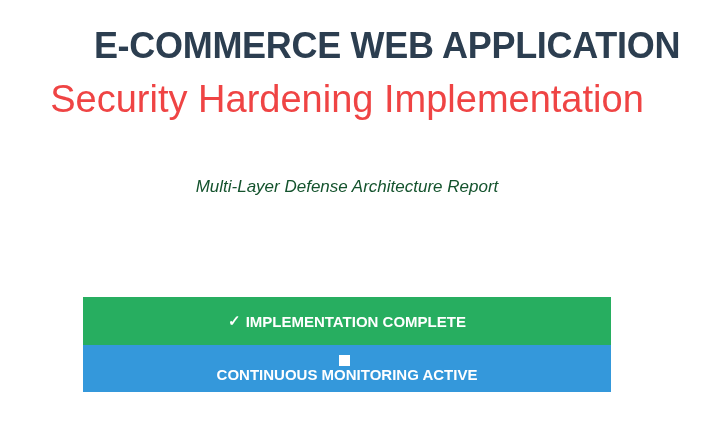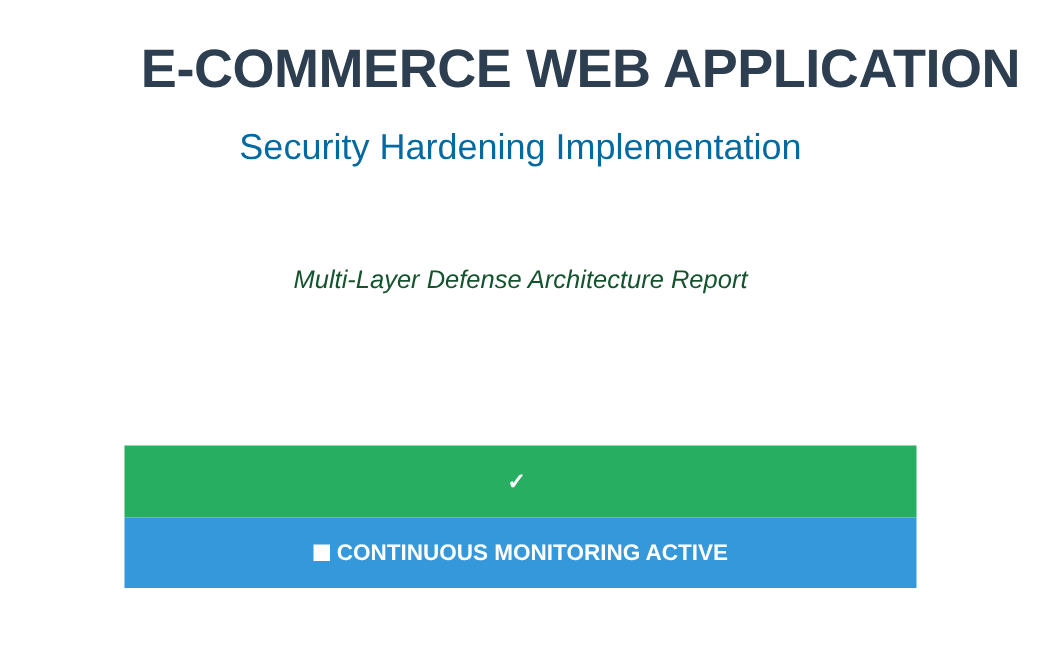--- a/index.html
+++ b/index.html
@@ -26,23 +26,23 @@
       letter-spacing: -0.3px;
       line-height: 44px;
       margin-left: 40px;
     }
     .subtitle {
       position: absolute;
       left: 0;
       top: 80px;
       width: 694px;
       text-align: center;
-      font-size: 24px;
+      font-size: 38px;
       font-weight: normal;
-      color: #0369a1;
+      color: #ef4444;
       line-height: 38px;
     }
     .tagline {
       position: absolute;
       left: 0;
       top: 176px;
       width: 694px;
       text-align: center;
       font-size: 17px;
       font-style: italic;
@@ -62,20 +62,21 @@
       font-size: 15px;
     }
     .banner-complete {
       top: 297px;
       background: #27ae60;
     }
     .banner-monitoring {
       top: 345px;
       height: 47px;
       background: #3498db;
+      flex-direction: column;
     }
     .banner .icon {
       margin-right: 5px;
       display: inline-block;
     }
     .square-icon {
       width: 11px;
       height: 11px;
       background: #ffffff;
       display: inline-block;
@@ -83,18 +84,19 @@
   </style>
 </head>
 <body>
 
 <div class="title">E-COMMERCE WEB APPLICATION</div>
 <div class="subtitle">Security Hardening Implementation</div>
 <div class="tagline">Multi-Layer Defense Architecture Report</div>
 
 <div class="banner banner-complete">
   <span class="icon">✓</span>
+  <span>IMPLEMENTATION COMPLETE</span>
 </div>
 
 <div class="banner banner-monitoring">
   <span class="icon square-icon"></span>
   <span>CONTINUOUS MONITORING ACTIVE</span>
 </div>
 
 </body></html>

